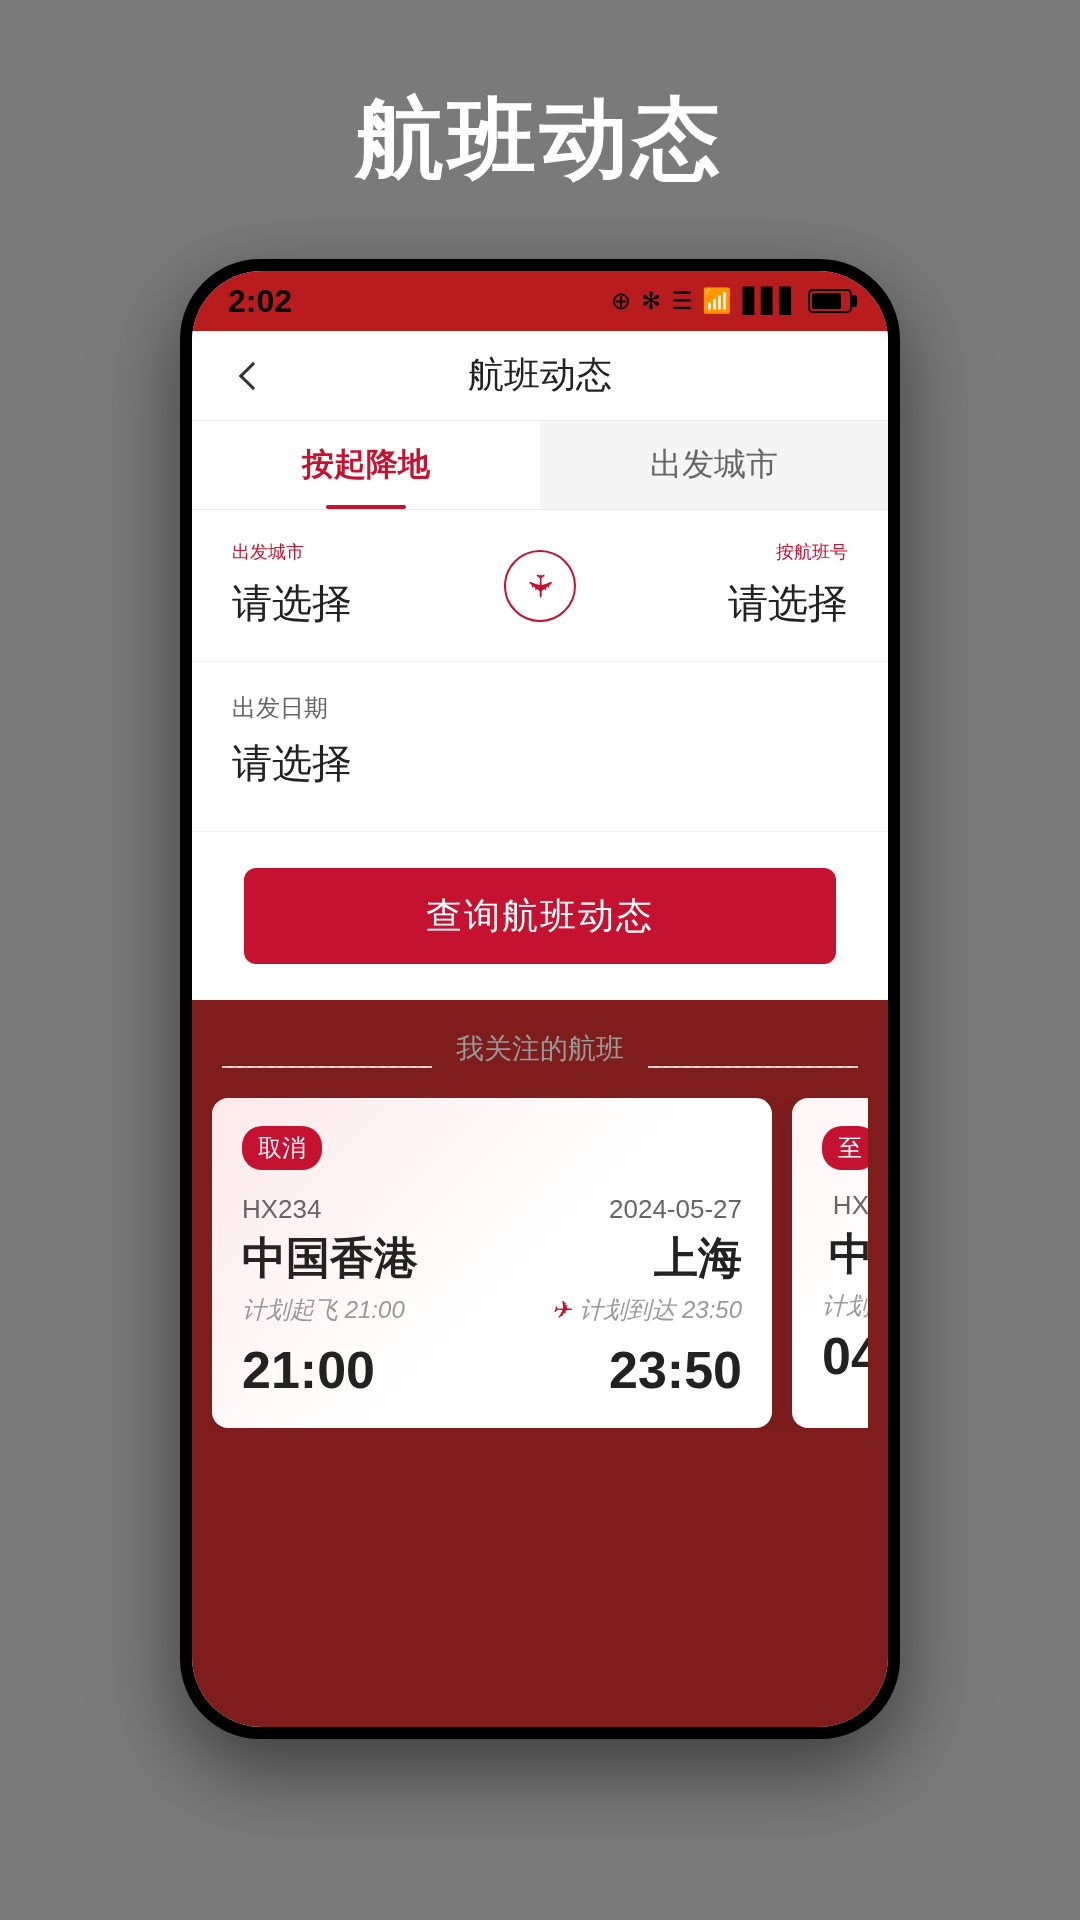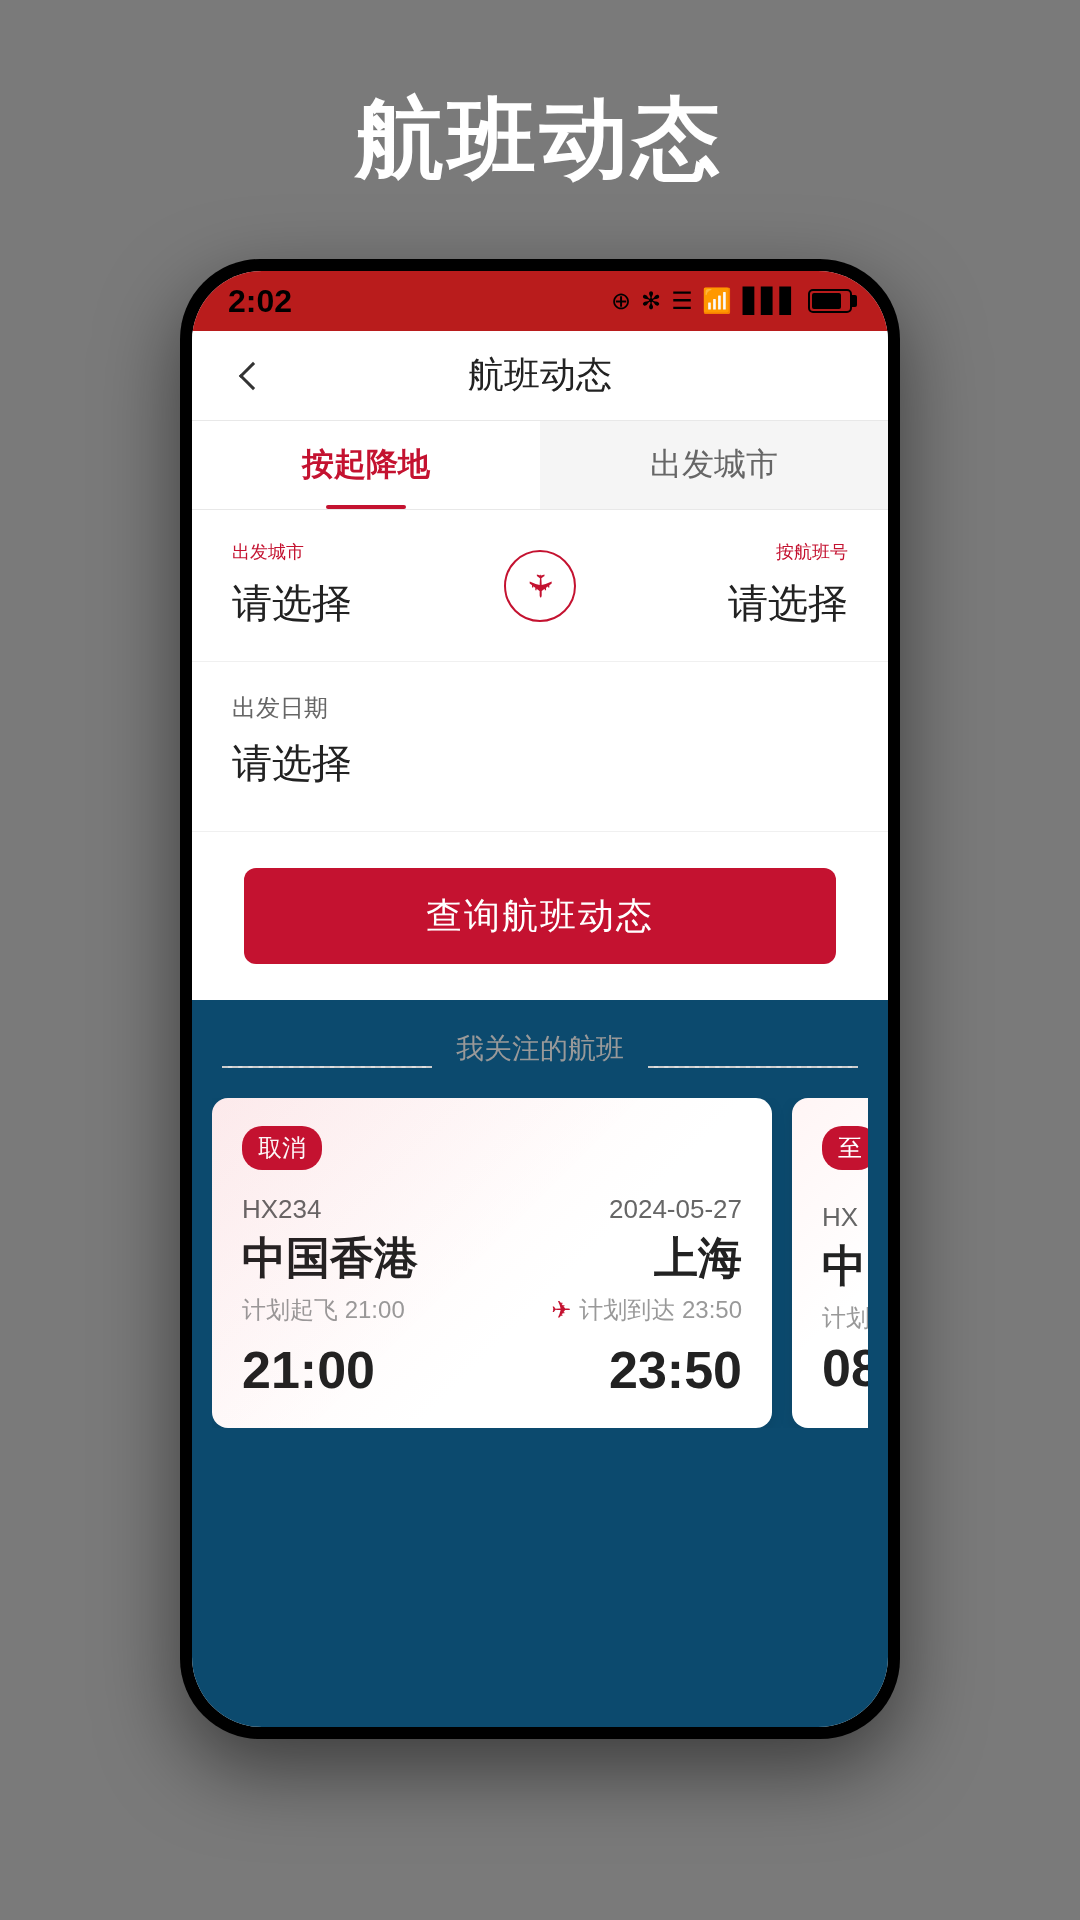--- a/index.html
+++ b/index.html
@@ -132,21 +132,21 @@
       color: #222;
     }
     .nav-placeholder {
       width: 50px;
     }
 
     
     .content-area {
       flex: 1;
       overflow-y: auto;
-      background: #0c4a6e;
+      background: #7f1d1d;
     }
 
     
     .search-card {
       background: #fff;
       margin: 0;
       border-radius: 0;
     }
 
     
@@ -339,20 +339,21 @@
       color: #222;
       margin-top: 4px;
     }
     .flight-time-label {
       font-size: 24px;
       color: #999;
       margin-top: 6px;
       display: flex;
       align-items: center;
       gap: 8px;
+      font-style: italic;
     }
     .flight-time {
       font-size: 52px;
       font-weight: 700;
       color: #222;
       margin-top: 4px;
     }
     .plane-small {
       color: #c41230;
       font-size: 24px;
@@ -472,25 +473,25 @@
             <div class="flight-info-row" style="margin-top:10px;">
               <div class="flight-time">21:00</div>
               <div class="flight-time">23:50</div>
             </div>
           </div>
 
           <div class="card-right-partial">
             <div>
               <span class="status-tag">至</span>
             </div>
-            <div style="margin-top:16px;">
+            <div style="margin-top:4px;text-align:center;">
               <div class="flight-number">HX</div>
               <div class="flight-city">中</div>
               <div class="flight-time-label">计划</div>
-              <div class="flight-time">08</div>
+              <div class="flight-time">04</div>
             </div>
           </div>
 
         </div>
       </div>
     </div>
 
   </div>
 </div>
 

